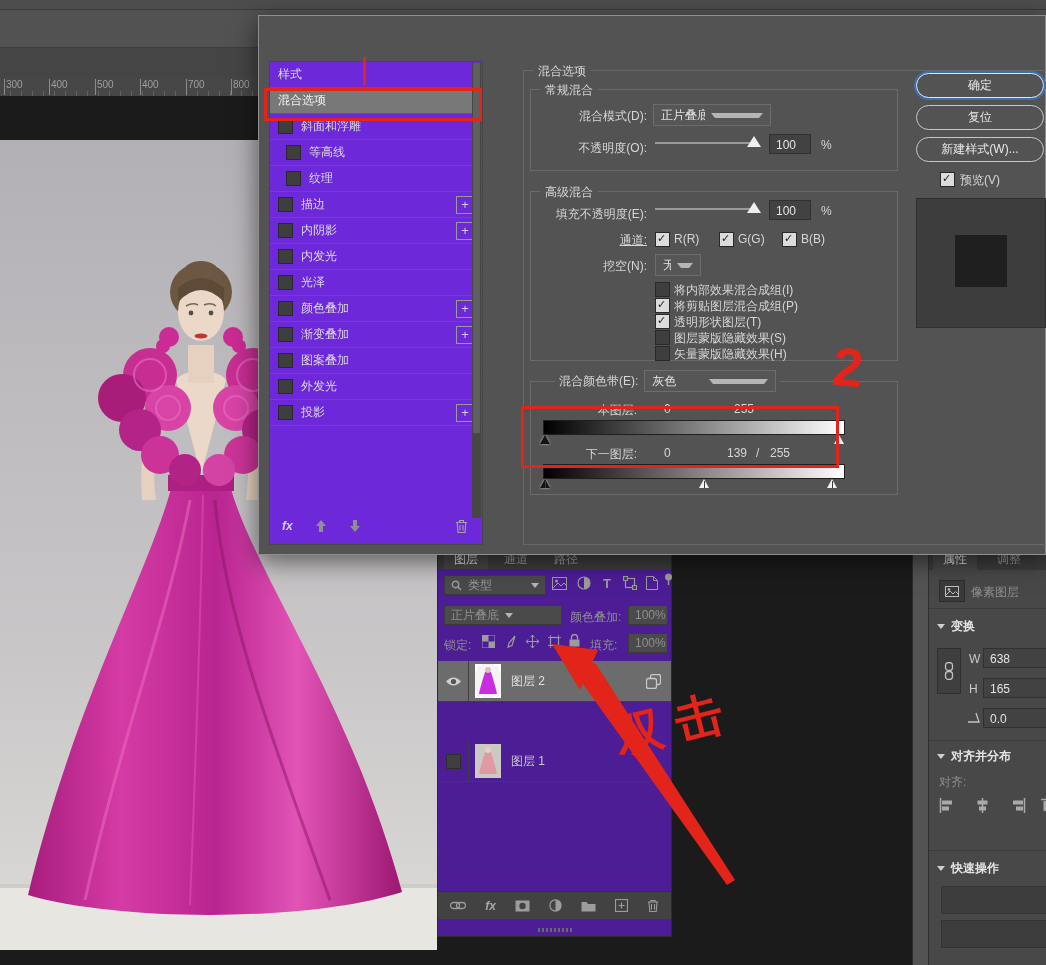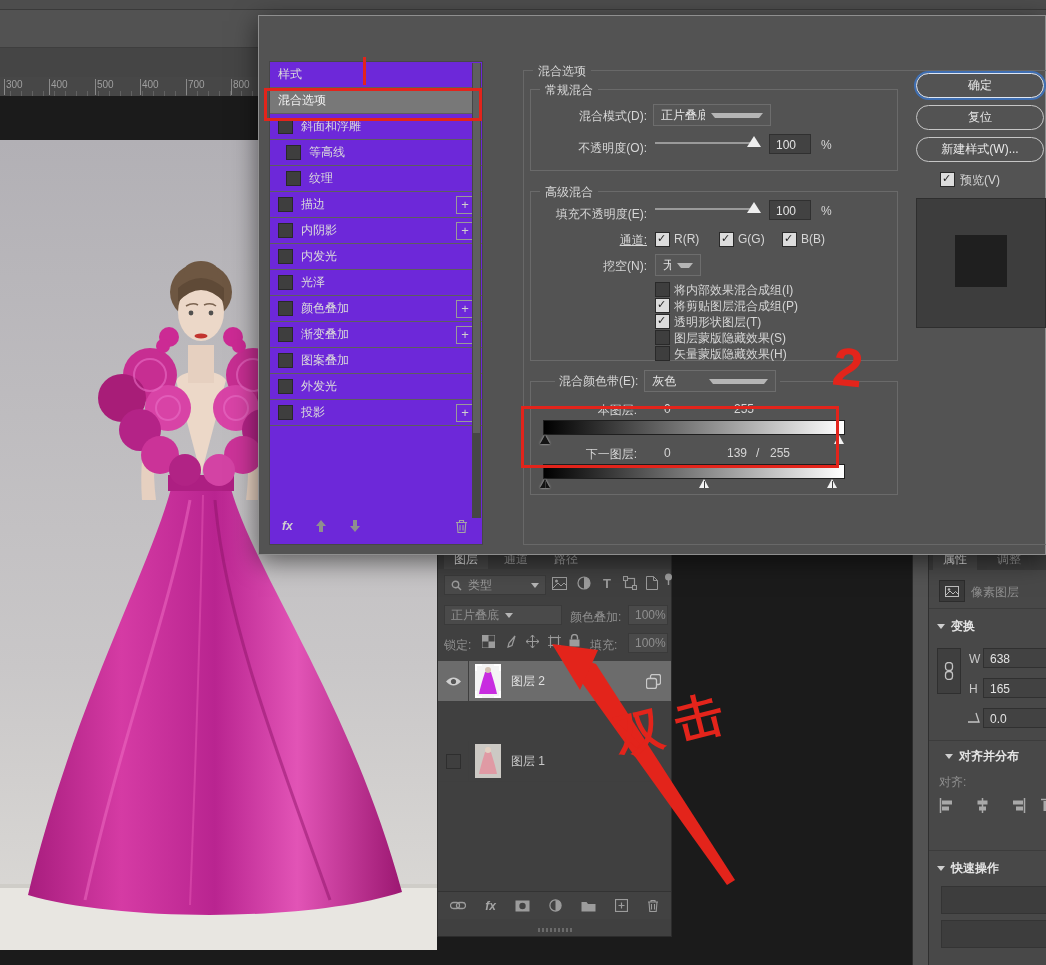--- a/index.html
+++ b/index.html
@@ -47,21 +47,21 @@
   
   .stylelist{position:absolute;left:10px;top:11px;width:214px;height:484px;background:#6d28d9;border:1px solid #474747;box-sizing:border-box}
   .sitem{position:absolute;left:0;width:212px;height:26px;display:flex;align-items:center;gap:8px;
          padding:0 8px;box-sizing:border-box;border-bottom:1px solid #5e5e5e;color:#dadada}
   .sitem .plusbox{margin-left:auto;width:16px;height:16px;border:1px solid #9a9a9a;color:#cfcfcf;
          display:flex;align-items:center;justify-content:center;font-size:13px;line-height:1}
   .scrollbar{position:absolute;right:1px;top:1px;width:9px;height:455px;background:#464646}
   .scrollthumb{position:absolute;left:1px;top:0;width:7px;height:370px;background:#5f5f5f}
   .listfooter{position:absolute;left:12px;bottom:8px;right:14px;height:20px;display:flex;align-items:center;gap:22px;color:#a9a9a9}
   
-  .layers{left:437px;top:548px;width:235px;height:389px;background:#404040;z-index:2;border:1px solid #2c2c2c;box-sizing:border-box}
+  .layers{left:437px;top:548px;width:235px;height:389px;background:#4c1d95;z-index:2;border:1px solid #2c2c2c;box-sizing:border-box}
   .ptab{position:absolute;top:0;height:20px;line-height:20px;padding:0 10px;background:#3d3d3d;color:#9c9c9c}
   .ptab.active{background:#474747;color:#e0e0e0}
   .graytxt{color:#8f8f8f}
   .minidd{background:#4a4a4a;border:1px solid #3a3a3a;color:#8f8f8f;height:20px;display:flex;align-items:center;gap:6px;padding:0 6px;box-sizing:border-box}
   .lrow{position:absolute;left:0;width:233px;height:40px;display:flex;align-items:center;border-bottom:1px solid #3f3f3f}
   .eyebox{width:30px;height:40px;display:flex;align-items:center;justify-content:center;border-right:1px solid #3f3f3f;flex:none}
   .lthumb{width:26px;height:34px;margin-left:6px;flex:none;position:relative}
   .lname{margin-left:10px;white-space:nowrap;color:#e0e0e0}
   
   .dock{left:912px;top:548px;width:16px;height:417px;background:#535353;z-index:2;border-left:1px solid #2c2c2c}
@@ -369,21 +369,21 @@
   </div>
   <span class="icon" style="position:absolute;left:38px;top:164px">
     <svg width="13" height="11" viewBox="0 0 13 11">
         <path d="M1,10 L12,10 L9,1" fill="none" stroke="#c3c3c3" stroke-width="1.3"></path>
       </svg>
     </span>
   <div class="valbox" style="position:absolute;left:54px;top:160px;width:80px">
     <span>0.0</span>
   </div>
   <div class="hsep" style="top:192px"></div>
-  <div class="sechead" style="position:absolute;left:16px;top:200px">
+  <div class="sechead" style="position:absolute;left:8px;top:200px">
     <span class="chev"></span>
     <span>对齐并分布</span>
   </div>
   <span class="graytxt" style="position:absolute;left:10px;top:226px">对齐:</span>
   <span class="icon" style="position:absolute;left:10px;top:250px">
     <svg width="15" height="15" viewBox="0 0 15 15">
         <path d="M1.5,0 v15" stroke="#a9a9a9" stroke-width="1.5"></path>
         <rect x="3" y="2.5" width="10" height="4" fill="#a9a9a9"></rect>
         <rect x="3" y="8.5" width="7" height="4" fill="#a9a9a9"></rect>
       </svg>

